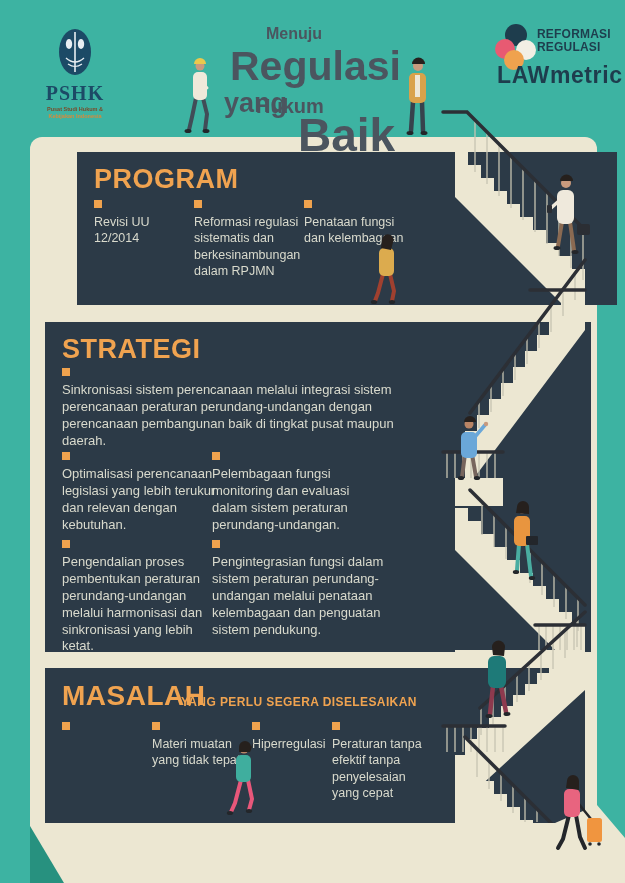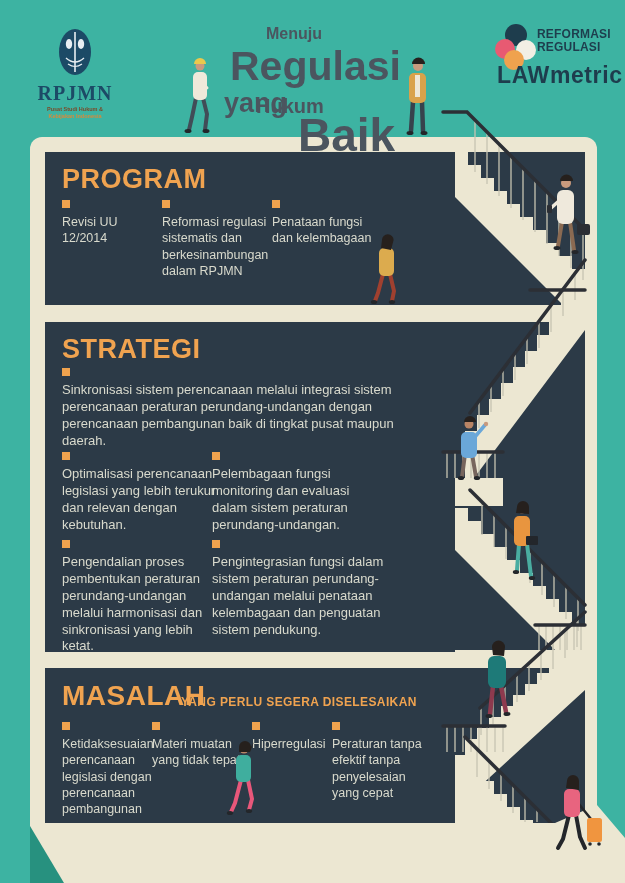--- a/index.html
+++ b/index.html
@@ -25,22 +25,22 @@
   .reformasi{position:absolute;left:495px;top:22px;width:125px;}
   .reformasi .circles{position:absolute;left:0;top:2px;width:42px;height:46px;}
   .reformasi .txt{position:absolute;left:42px;top:6px;font-size:12px;font-weight:700;
     color:#1e3d4d;line-height:1.12;letter-spacing:0.2px;}
   .lawmetric{position:absolute;left:497px;top:62px;font-size:23px;font-weight:700;
     color:#1e3d4d;letter-spacing:0.6px;}
   
   .frame{position:absolute;left:30px;top:137px;width:567px;height:700px;
     background:#ece7d2;border-radius:12px 12px 0 0;}
   .panel{position:absolute;left:45px;width:540px;background:#2c3a47;}
-  .panel-program{top:152px;height:153px;}
-  .panel-strategi{top:322px;height:330px;}
+  .panel-program{top:152px;height:153px;margin-left:32px;}
+  .panel-strategi{top:322px;height:330px;padding-left:6px;}
   .panel-masalah{top:668px;height:155px;}
   .panel h2{position:absolute;margin:0;color:#f0a350;font-weight:700;letter-spacing:0.5px;}
   .panel-program h2,.panel-strategi h2{left:17px;top:12px;font-size:27px;}
   .panel-masalah h2{left:17px;top:12px;font-size:28px;}
   .masalah-sub{position:absolute;left:136px;top:27px;color:#f0a350;font-weight:700;
     font-size:12px;letter-spacing:0.4px;}
   .item{position:absolute;}
   .sq{display:block;width:8px;height:8px;background:#efa24e;margin-bottom:6px;}
   .item p{margin:0;color:#d9dacd;font-size:12.5px;line-height:1.3;}
   .strategi-item p{font-size:13px;}
@@ -56,21 +56,21 @@
 
   <div class="pshk">
     <svg width="80" height="48" viewBox="0 0 80 48">
       <ellipse cx="40" cy="24" rx="16" ry="23" fill="#1c4a66"></ellipse>
       <path d="M40,4 V44" stroke="#e8eef2" stroke-width="1.6"></path>
       <ellipse cx="34" cy="16" rx="3.2" ry="5" fill="#e8eef2"></ellipse>
       <ellipse cx="46" cy="16" rx="3.2" ry="5" fill="#e8eef2"></ellipse>
       <path d="M31,30 q9,8 18,0" stroke="#e8eef2" stroke-width="1.4" fill="none"></path>
       <path d="M33,36 q7,5 14,0" stroke="#e8eef2" stroke-width="1.2" fill="none"></path>
     </svg>
-    <span class="acronym">RPJMN</span>
+    <span class="acronym">PSHK</span>
     <span class="tag tag1">Pusat Studi Hukum &amp;</span>
     <span class="tag tag2">Kebijakan Indonesia</span>
   </div>
 
   <div class="title-block">
     <span class="tw1">Menuju</span>
     <span class="tw2">Regulasi</span>
     <span class="tw3">yang</span>
     <span class="tw4">Hukum</span>
     <span class="tw5">Baik</span>
@@ -128,21 +128,20 @@
       <span class="sq"></span>
       <p>Pengendalian proses pembentukan peraturan perundang-undangan melalui harmonisasi dan sinkronisasi yang lebih ketat.</p>
     </div>
   </div>
 
   <div class="panel panel-masalah">
     <h2>MASALAH</h2>
     <div class="masalah-sub">YANG PERLU SEGERA DISELESAIKAN</div>
     <div class="item" style="left:17px;top:54px;width:96px;">
       <span class="sq"></span>
-      <p>Ketidaksesuaian perencanaan legislasi dengan perencanaan pembangunan</p>
     </div>
     <div class="item" style="left:107px;top:54px;width:92px;">
       <span class="sq"></span>
       <p>Materi muatan yang tidak tepat</p>
     </div>
     <div class="item" style="left:207px;top:54px;width:85px;">
       <span class="sq"></span>
       <p>Hiperregulasi</p>
     </div>
     <div class="item" style="left:287px;top:54px;width:102px;">

